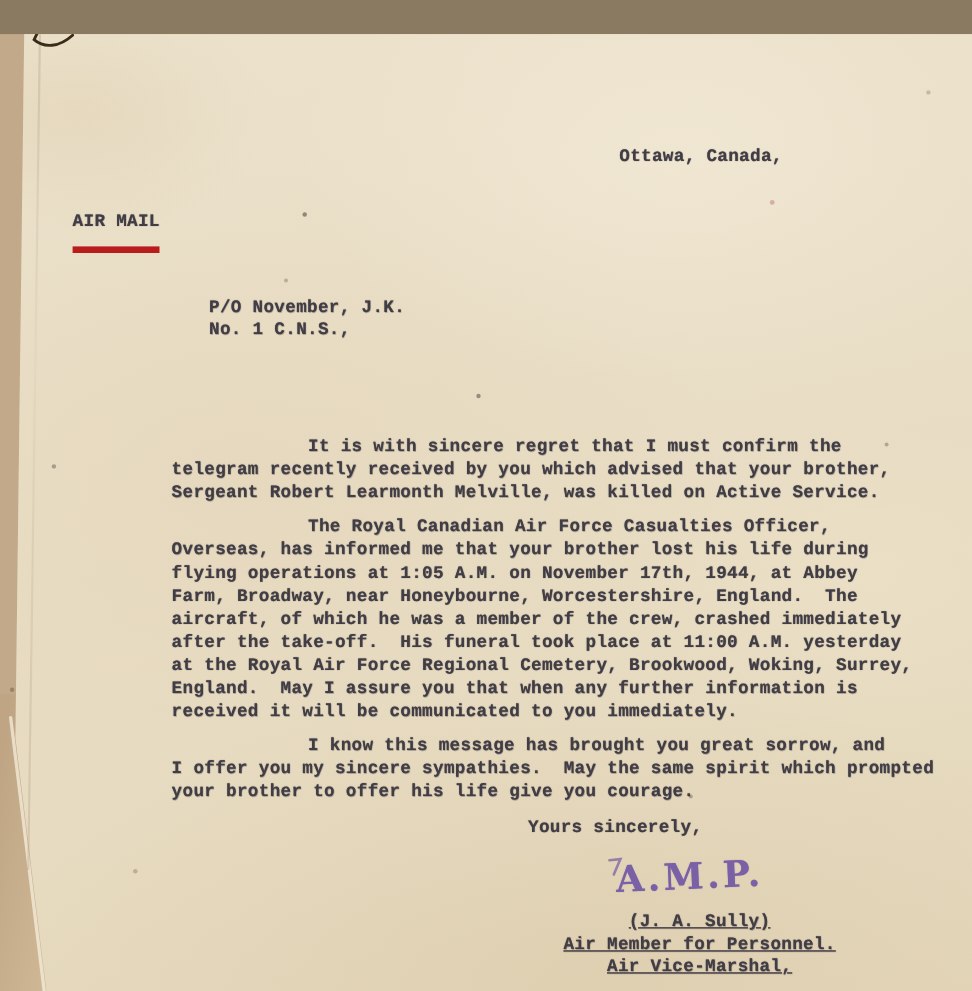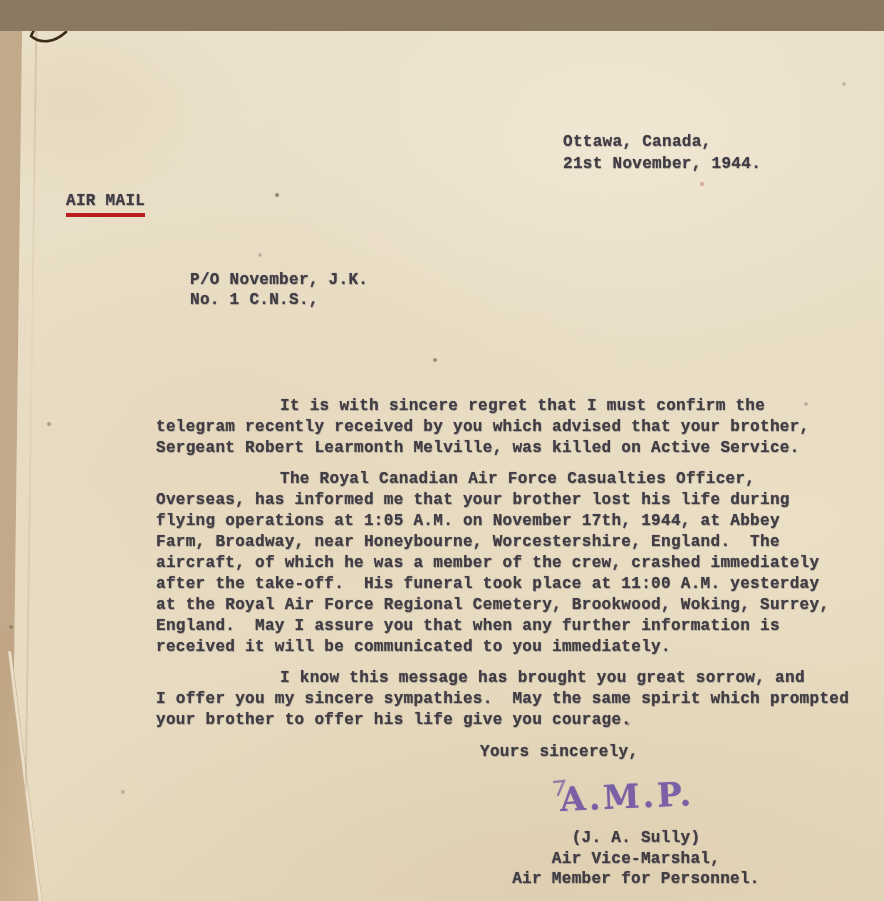--- a/index.html
+++ b/index.html
@@ -67,22 +67,22 @@
     line-height: 21px;
     text-shadow: 0 0 1px rgba(52,48,58,0.65), 0.5px 0.5px 0 rgba(52,48,58,0.25);
     z-index: 3;
     white-space: pre;
   }
 
   .dateline { left: 563px; top: 100px; line-height: 22px; }
 
   .airmail {
     left: 66px; top: 160px;
-    border-bottom: 4px solid #b91c1c;
-    padding-bottom: 1px;
+    border-bottom: 6px solid #b91c1c;
+    padding-bottom: 12px;
     text-align: center;
   }
 
   .address { left: 190px; top: 239px; line-height: 20px; }
 
   .salutation { left: 190px; top: 331px; }
 
   .body { left: 156px; top: 365px; width: 712px; }
   .body .para { margin: 0 0 10px 0; }
   .body .para .line:first-child { text-indent: 124px; }
@@ -108,20 +108,21 @@
     z-index: 3;
     opacity: 0.8;
   }
 
   .signature {
     left: 500px; top: 797px;
     width: 272px;
     text-align: center;
     line-height: 20.5px;
     white-space: pre;
+    text-decoration: underline;
   }
 
   
   .binding-mark { position: absolute; left: 28px; top: -2px; z-index: 4; }
 
   
   .specks {
     position: absolute; left: 0; top: 0; width: 2px; height: 2px;
     border-radius: 50%;
     background: transparent;
@@ -150,33 +151,33 @@
   <div class="crease"></div>
 
   <div class="binding-mark">
     <svg width="42" height="16" viewBox="0 0 42 16">
       <path d="M6,1 L3,7 C12,15 26,14 38,3" fill="none" stroke="#3a2c18" stroke-width="2.6" stroke-linecap="round"></path>
     </svg>
   </div>
 
   <div class="specks"></div>
 
-  <div class="typed dateline"><div class="line">Ottawa, Canada,</div><div class="line">21st November, 1944.</div></div>
+  <div class="typed dateline"><div class="line">Ottawa, Canada,</div></div>
 
   <div class="typed airmail">AIR MAIL</div>
 
   <div class="typed address"><div class="line">P/O November, J.K.</div><div class="line">No. 1 C.N.S.,</div></div>
 
 
   <div class="typed body"><div class="para"><div class="line">It is with sincere regret that I must confirm the</div><div class="line">telegram recently received by you which advised that your brother,</div><div class="line">Sergeant Robert Learmonth Melville, was killed on Active Service.</div></div><div class="para"><div class="line">The Royal Canadian Air Force Casualties Officer,</div><div class="line">Overseas, has informed me that your brother lost his life during</div><div class="line">flying operations at 1:05 A.M. on November 17th, 1944, at Abbey</div><div class="line">Farm, Broadway, near Honeybourne, Worcestershire, England.  The</div><div class="line">aircraft, of which he was a member of the crew, crashed immediately</div><div class="line">after the take-off.  His funeral took place at 11:00 A.M. yesterday</div><div class="line">at the Royal Air Force Regional Cemetery, Brookwood, Woking, Surrey,</div><div class="line">England.  May I assure you that when any further information is</div><div class="line">received it will be communicated to you immediately.</div></div><div class="para"><div class="line">I know this message has brought you great sorrow, and</div><div class="line">I offer you my sincere sympathies.  May the same spirit which prompted</div><div class="line">your brother to offer his life give you courage.</div></div></div>
 
   <div class="typed closing">Yours sincerely,</div>
 
   <div class="stamp-stray">
     <svg width="16" height="18" viewBox="0 0 16 18">
       <path d="M2,3 L12,2 L6,16" fill="none" stroke="#6c51a3" stroke-width="2.4" stroke-linecap="round" opacity="0.8"></path>
     </svg>
   </div>
   <div class="stamp">A.M.P.</div>
 
-  <div class="typed signature"><div class="line">(J. A. Sully)</div><div class="line">Air Vice-Marshal,</div><div class="line">Air Member for Personnel.</div></div>
+  <div class="typed signature"><div class="line">(J. A. Sully)</div><div class="line">Air Member for Personnel.</div><div class="line">Air Vice-Marshal,</div></div>
 
 </div>
 
 </body></html>

